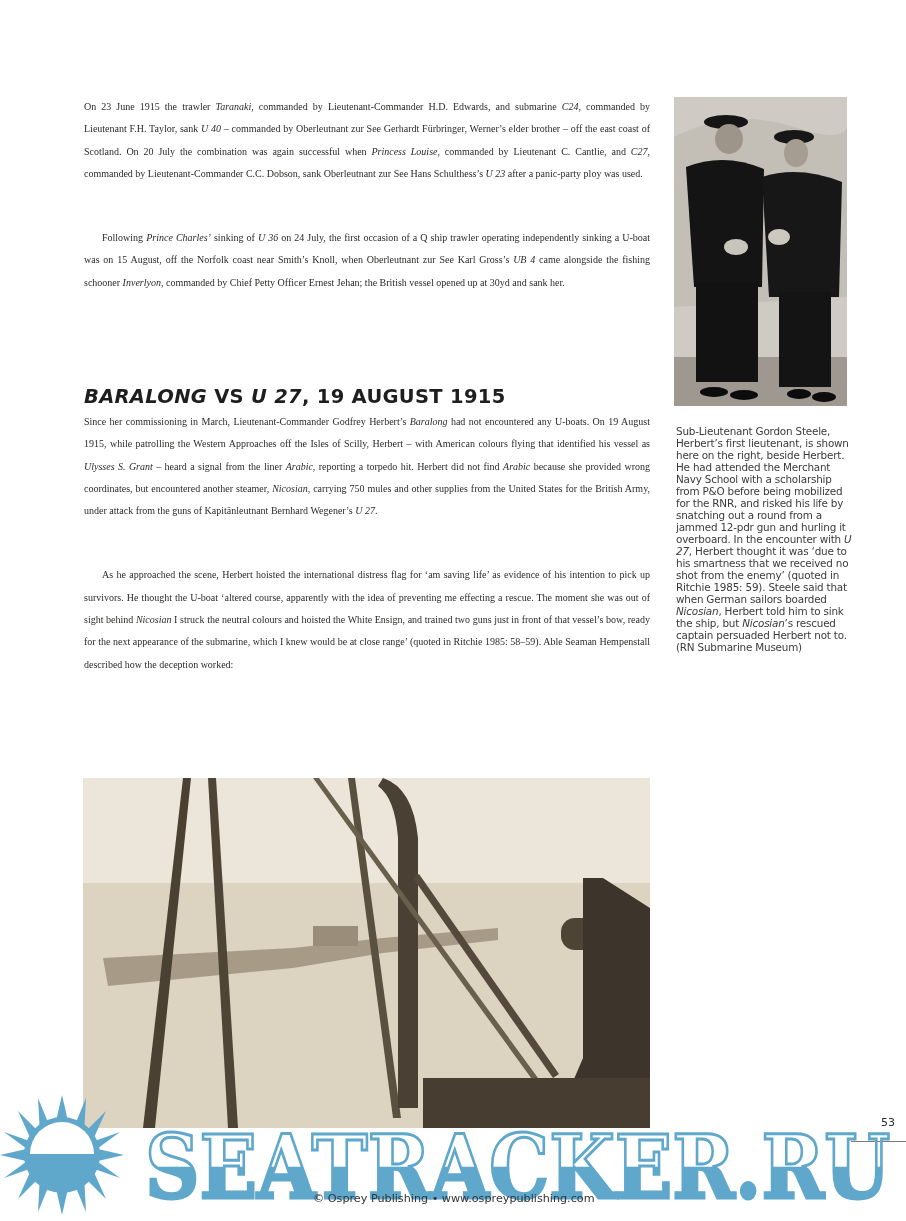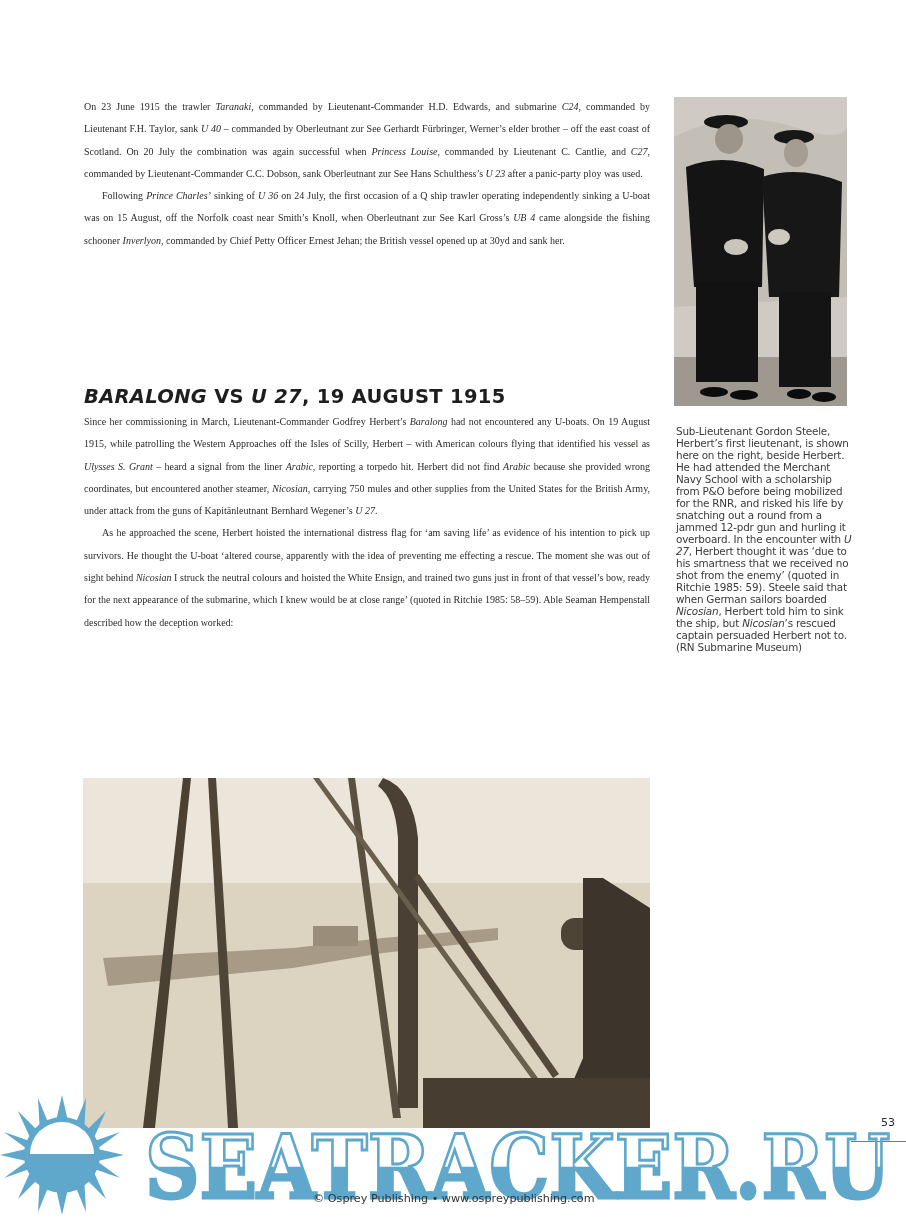--- a/index.html
+++ b/index.html
@@ -1,19 +1,19 @@
 <!DOCTYPE html>
 <html><head>
 <meta charset="utf-8">
 <style>
   html, body { margin: 0; padding: 0; }
   body { width: 906px; height: 1221px; background: #ffffff; position: relative; overflow: hidden; font-family: "Liberation Serif", serif; color: #2b2a28; }
   .body-text { position: absolute; left: 84px; width: 566px; font-size: 10px; line-height: 22.3px; text-align: justify; }
   .body-text p { margin: 0; }
-  .body-text p.indent { text-indent: 18px; }
+  .body-text p.indent { text-indent: 18px; margin-top: 42px; }
   .body-text em { font-style: italic; }
   #block1 { top: 96px; }
   #heading { position: absolute; left: 84px; top: 385px; font-family: "DejaVu Sans", sans-serif; font-weight: bold; font-size: 19.5px; letter-spacing: 0.3px; color: #1e1e1e; white-space: nowrap; text-align: center; }
   #heading em { font-style: italic; }
   #block2 { top: 411px; }
   .photo-officers { position: absolute; left: 674px; top: 97px; width: 173px; height: 309px; background: linear-gradient(180deg, #d9d6d0 0%, #c8c4bd 40%, #b7b2aa 100%); overflow: hidden; }
   .caption { position: absolute; left: 676px; top: 425px; width: 180px; font-family: "DejaVu Sans", sans-serif; font-size: 10.4px; line-height: 12px; color: #3a3a3a; letter-spacing: -0.2px; }
   .caption em { font-style: italic; }
   .photo-sub { position: absolute; left: 83px; top: 778px; width: 567px; height: 350px; background: linear-gradient(180deg, #ece5d8 0%, #e6ddcd 30%, #d7cdbb 55%, #ddd3c2 75%, #cbbfa9 100%); overflow: hidden; }
   .page-number { position: absolute; left: 869px; top: 1116px; font-family: "DejaVu Sans", sans-serif; font-size: 11px; color: #2a2a2a; margin-left: 12px; }

